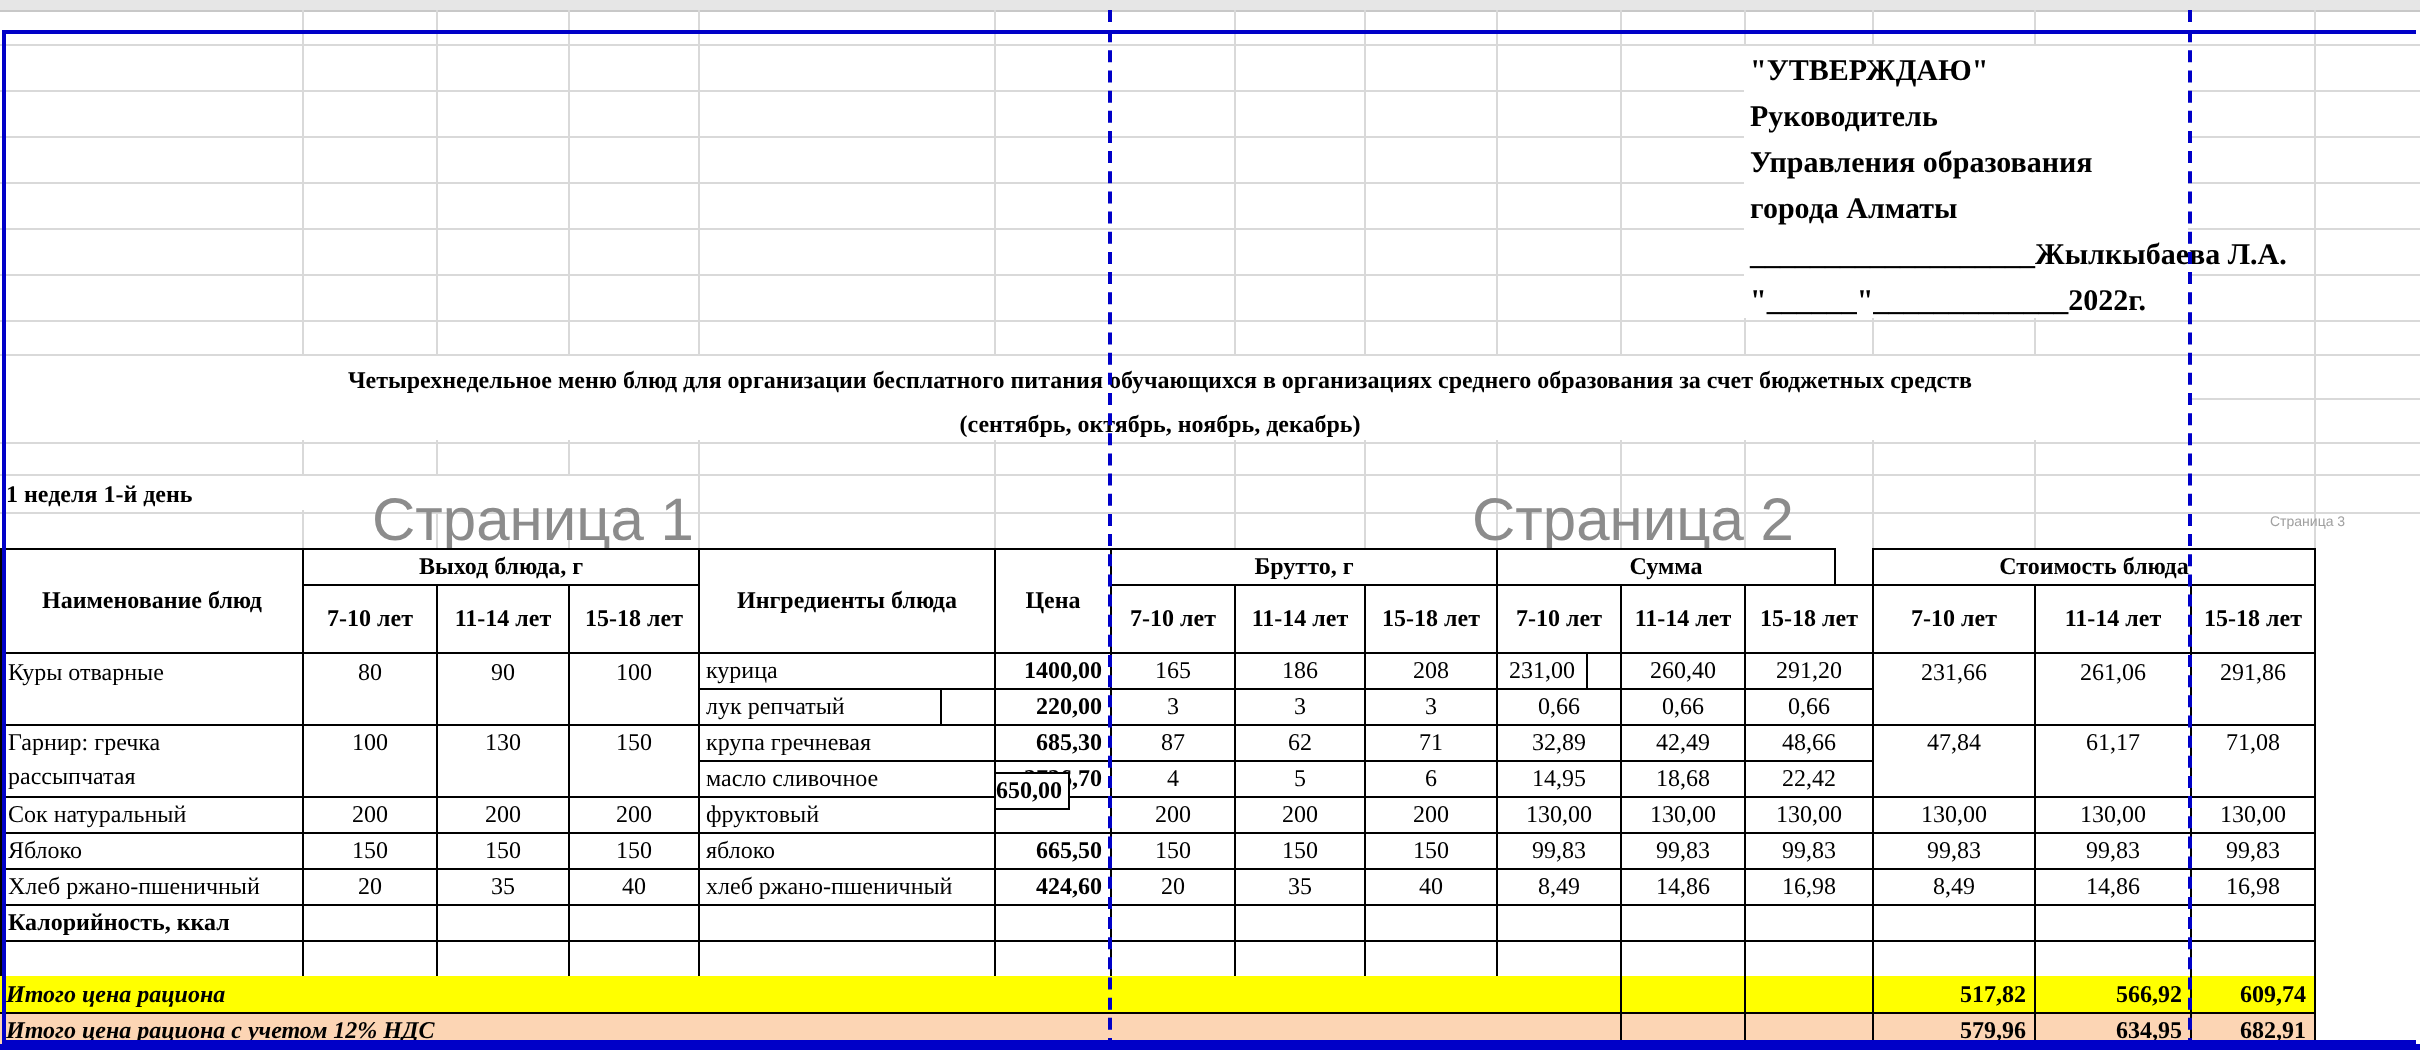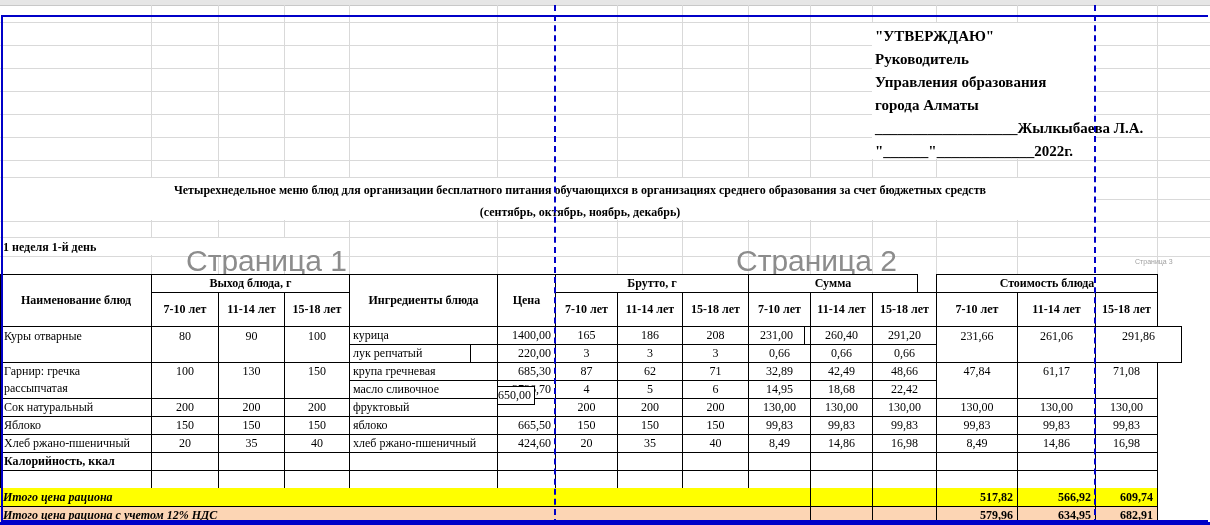--- a/index.html
+++ b/index.html
@@ -4,21 +4,21 @@
 <style>
   html, body { margin:0; padding:0; }
   body { width:1210px; height:525px; position:relative; overflow:hidden; background:#fff;
          font-family:"Liberation Serif", "DejaVu Serif", serif; font-size:12px; color:#000; }
   .colhdr { position:absolute; left:0; top:0; width:1210px; height:5px; background:#e6e6e6; border-bottom:1px solid #c8c8c8; }
   .grid-v { position:absolute; top:5px; width:1px; height:520px; background:#d9d9d9; }
   .grid-h { position:absolute; left:0; height:1px; width:1210px; background:#d9d9d9; }
   .cell { position:absolute; box-sizing:border-box; white-space:nowrap; overflow:visible; line-height:18px; }
   .b { font-weight:bold; }
   .c { text-align:center; }
-  .r { text-align:right; padding-right:4px; }
+  .r { text-align:right; padding-right:4px;font-weight:bold; }
   .l { padding-left:3px; }
   .bl { border:1px solid #000; background:#fff; }
   .approve { position:absolute; left:875px; font-size:15px; font-weight:bold; line-height:22px; white-space:nowrap; }
   .wm { position:absolute; font-family:"Liberation Sans", "DejaVu Sans", sans-serif; color:#8c8c8c; white-space:nowrap; }
   .pb-v { position:absolute; top:5px; width:0; height:520px; border-left:2px dashed #0000c8; }
   .pb-frame { position:absolute; left:1px; top:15px; width:1207px; height:507px; border:2px solid #0000c8; border-right:none; box-sizing:border-box; pointer-events:none; }
   .yellow { background:#ffff00; }
   .peach { background:#fcd5b4; }
   .italic { font-style:italic; }
 </style>
@@ -101,28 +101,28 @@
   <div class="cell bl b c" style="left:1017px;top:292px;width:79px;height:35px;line-height:33px">11-14 лет</div>
   <div class="cell bl b c" style="left:1095px;top:292px;width:63px;height:35px;line-height:33px">15-18 лет</div>
 
   <div class="cell bl l" style="left:0;top:326px;width:152px;height:37px">Куры отварные</div>
   <div class="cell bl c" style="left:151px;top:326px;width:68px;height:37px">80</div>
   <div class="cell bl c" style="left:218px;top:326px;width:67px;height:37px">90</div>
   <div class="cell bl c" style="left:284px;top:326px;width:66px;height:37px">100</div>
 
   <div class="cell bl c" style="left:936px;top:326px;width:82px;height:37px">231,66</div>
   <div class="cell bl c" style="left:1017px;top:326px;width:79px;height:37px">261,06</div>
-  <div class="cell bl c" style="left:1095px;top:326px;width:87px;height:37px">291,86</div>
+  <div class="cell bl c" style="left:1095px;top:326px;width:63px;height:37px">291,86</div>
 
   <div class="cell bl l" style="left:349px;top:326px;width:149px;height:19px;line-height:17px">курица</div>
   <div class="cell bl r" style="left:497px;top:326px;width:59px;height:19px;line-height:17px">1400,00</div>
   <div class="cell bl c" style="left:555px;top:326px;width:63px;height:19px;line-height:17px">165</div>
   <div class="cell bl c" style="left:617px;top:326px;width:66px;height:19px;line-height:17px">186</div>
   <div class="cell bl c" style="left:682px;top:326px;width:67px;height:19px;line-height:17px">208</div>
-  <div class="cell bl c" style="left:748px;top:326px;width:57px;height:19px;line-height:17px">231,00</div>
+  <div class="cell bl c" style="left:748px;top:326px;width:46px;height:19px;line-height:17px">231,00</div>
   <div class="cell bl c" style="left:810px;top:326px;width:63px;height:19px;line-height:17px">260,40</div>
   <div class="cell bl c" style="left:872px;top:326px;width:65px;height:19px;line-height:17px">291,20</div>
 
   <div class="cell bl l" style="left:349px;top:344px;width:122px;height:19px;line-height:17px">лук репчатый</div>
   <div class="cell bl r" style="left:497px;top:344px;width:59px;height:19px;line-height:17px">220,00</div>
   <div class="cell bl c" style="left:555px;top:344px;width:63px;height:19px;line-height:17px">3</div>
   <div class="cell bl c" style="left:617px;top:344px;width:66px;height:19px;line-height:17px">3</div>
   <div class="cell bl c" style="left:682px;top:344px;width:67px;height:19px;line-height:17px">3</div>
   <div class="cell bl c" style="left:748px;top:344px;width:63px;height:19px;line-height:17px">0,66</div>
   <div class="cell bl c" style="left:810px;top:344px;width:63px;height:19px;line-height:17px">0,66</div>

